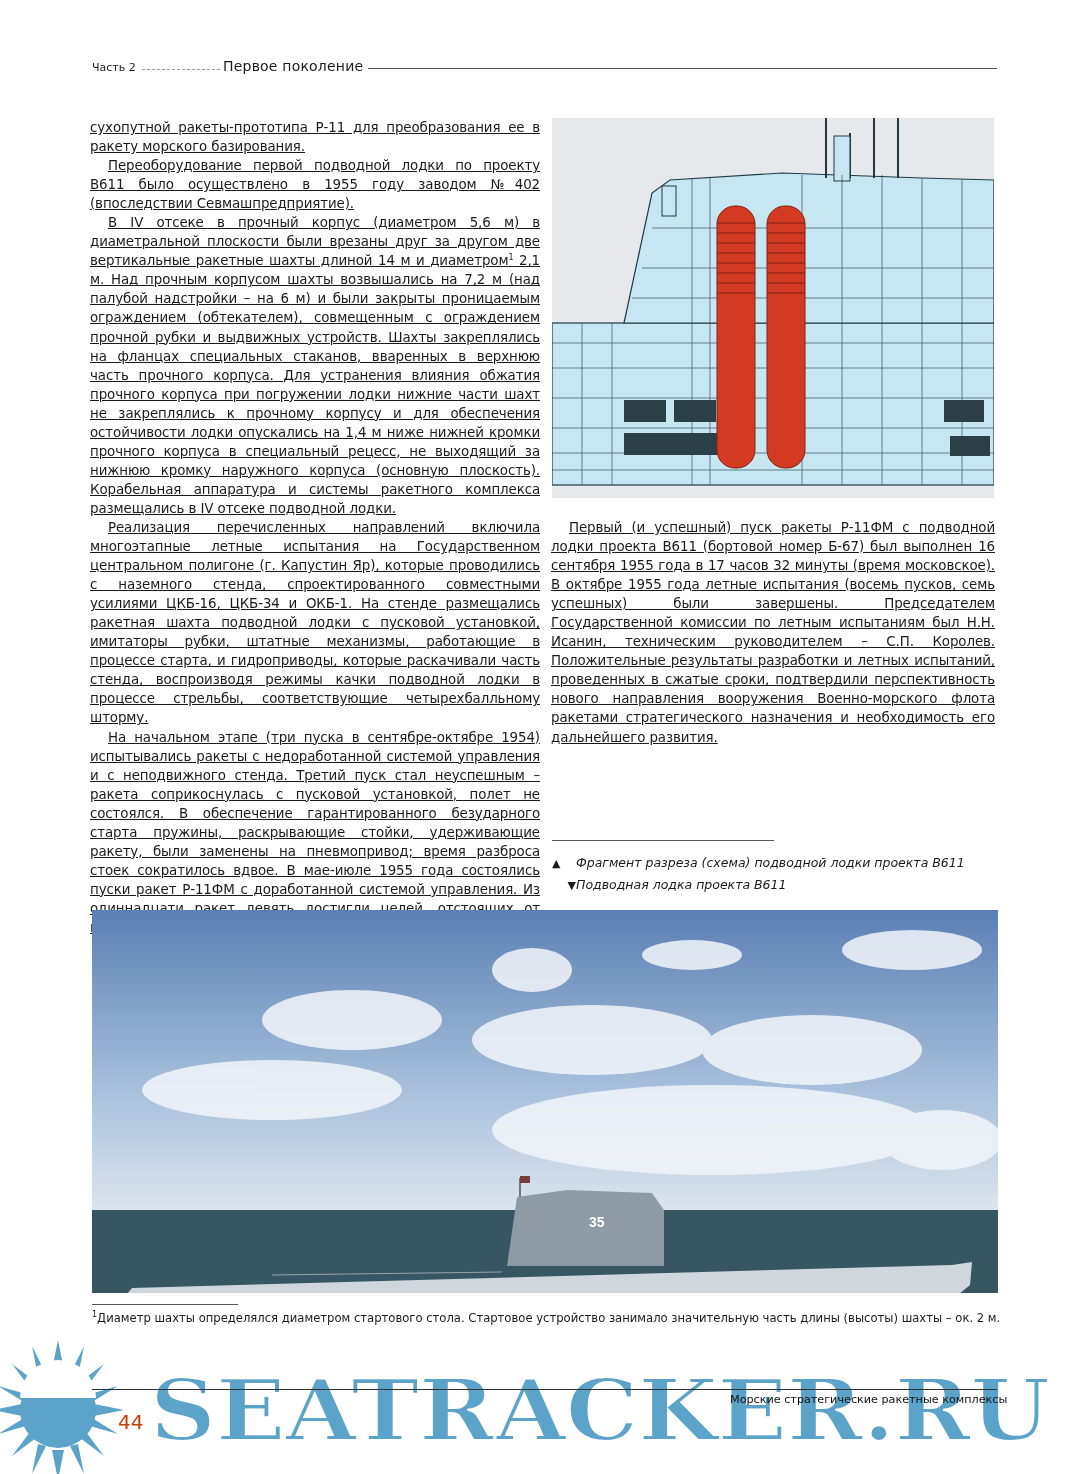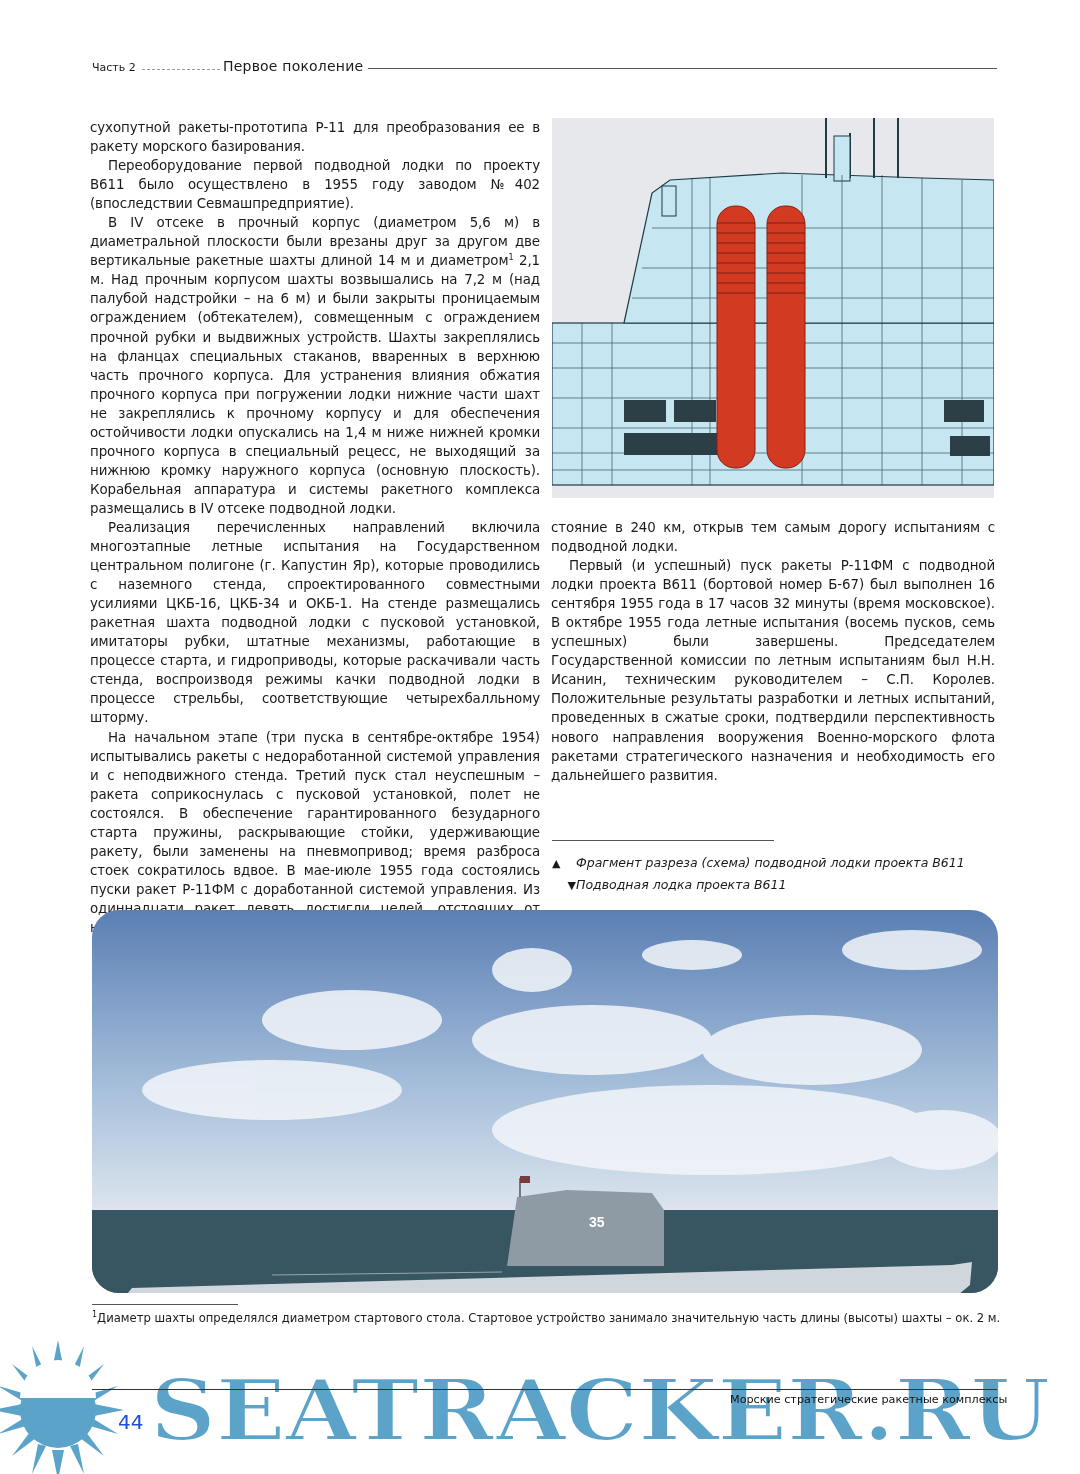--- a/index.html
+++ b/index.html
@@ -6,48 +6,48 @@
   body { width: 1080px; height: 1474px; position: relative; overflow: hidden;
          font-family: "DejaVu Sans", sans-serif; color: #1a1a1a; }
 
   .header { position: absolute; left: 92px; top: 58px; width: 905px; height: 20px; text-decoration: underline; }
   .header .part { position: absolute; left: 0; top: 3px; font-size: 11px; }
   .header .dots { position: absolute; left: 50px; top: 11px; width: 78px; border-top: 1px dashed #999; }
   .header .section { position: absolute; left: 131px; top: 0; font-size: 14px; letter-spacing: 0.2px; }
   .header .rule { position: absolute; left: 276px; right: 0; top: 10px; border-top: 1px solid #555; }
 
   .col { position: absolute; font-size: 13.4px; line-height: 19.05px; text-align: justify;
-         letter-spacing: -0.1px; }
+         letter-spacing: -0.1px; text-decoration: underline; }
   .col p { margin: 0; text-indent: 18px; }
   .col p.noindent { text-indent: 0; }
   #col-left { left: 90px; top: 118px; width: 450px; }
   #col-right-text { left: 551px; top: 518px; width: 444px; }
 
   sup { font-size: 8px; line-height: 0; }
 
   .figure-scheme { position: absolute; left: 552px; top: 118px; width: 442px; height: 380px;
                    background: #e6e8ec; overflow: hidden; }
   .figure-scheme svg { position: absolute; left: 0; top: 0; }
 
   .cap-rule { position: absolute; left: 552px; top: 840px; width: 222px; border-top: 1px solid #555; }
   .caption { position: absolute; left: 552px; font-size: 12.5px; font-style: italic; }
   .caption .tri { display: inline-block; width: 24px; font-style: normal; font-size: 11px; }
   #cap1 { top: 855px; }
   #cap2 { top: 877px; text-align: right; }
 
-  .photo { position: absolute; left: 92px; top: 910px; width: 906px; height: 383px; overflow: hidden; border-radius: 27px; }
+  .photo { position: absolute; left: 92px; top: 910px; width: 906px; height: 383px; overflow: hidden; }
   .photo svg { display: block; }
 
   .fn-rule { position: absolute; left: 92px; top: 1304px; width: 146px; border-top: 1px solid #555; }
   .footnote { position: absolute; left: 92px; top: 1310px; width: 920px; font-size: 11.6px; line-height: 16px; }
 
   .watermark { position: absolute; left: 0; top: 1330px; width: 1080px; height: 144px; pointer-events: none; }
 
   .footer-rule { position: absolute; left: 92px; top: 1389px; width: 905px; border-top: 1px solid #333; }
-  .page-num { position: absolute; left: 118px; top: 1410px; font-size: 20px; color: #1d4ed8; }
+  .page-num { position: absolute; left: 118px; top: 1410px; font-size: 20px; color: #c2410c; }
   .footer-title { position: absolute; left: 730px; top: 1393px; font-size: 11.2px; font-weight: normal; color: #111; }
 </style>
 </head>
 <body>
 
 <div class="header">
   <span class="part">Часть 2</span>
   <span class="dots"></span>
   <span class="section">Первое поколение</span>
   <span class="rule"></span>
@@ -125,21 +125,20 @@
         <line x1="165" y1="165" x2="203" y2="165"></line>
           <line x1="215" y1="165" x2="253" y2="165"></line>
         <line x1="165" y1="175" x2="203" y2="175"></line>
           <line x1="215" y1="175" x2="253" y2="175"></line>
       </g>
     </g>
   </svg>
 </div>
 
 <div class="col" id="col-right-text">
-  <p class="noindent">стояние в 240 км, открыв тем самым дорогу испытаниям с подводной лодки.</p>
   <p>Первый (и успешный) пуск ракеты Р-11ФМ с подводной лодки проекта В611 (бортовой номер Б-67) был выполнен 16 сентября 1955 года в 17 часов 32 минуты (время московское). В октябре 1955 года летные испытания (восемь пусков, семь успешных) были завершены. Председателем Государственной комиссии по летным испытаниям был Н.Н. Исанин, техническим руководителем – С.П. Королев. Положительные результаты разработки и летных испытаний, проведенных в сжатые сроки, подтвердили перспективность нового направления вооружения Военно-морского флота ракетами стратегического назначения и необходимость его дальнейшего развития.</p>
 </div>
 
 <div class="cap-rule"></div>
 <div class="caption" id="cap1">
   <span class="tri">▲</span><span>Фрагмент разреза (схема) подводной лодки проекта В611</span>
 </div>
 <div class="caption" id="cap2">
   <span class="tri">▼</span><span>Подводная лодка проекта В611</span>
 </div>

